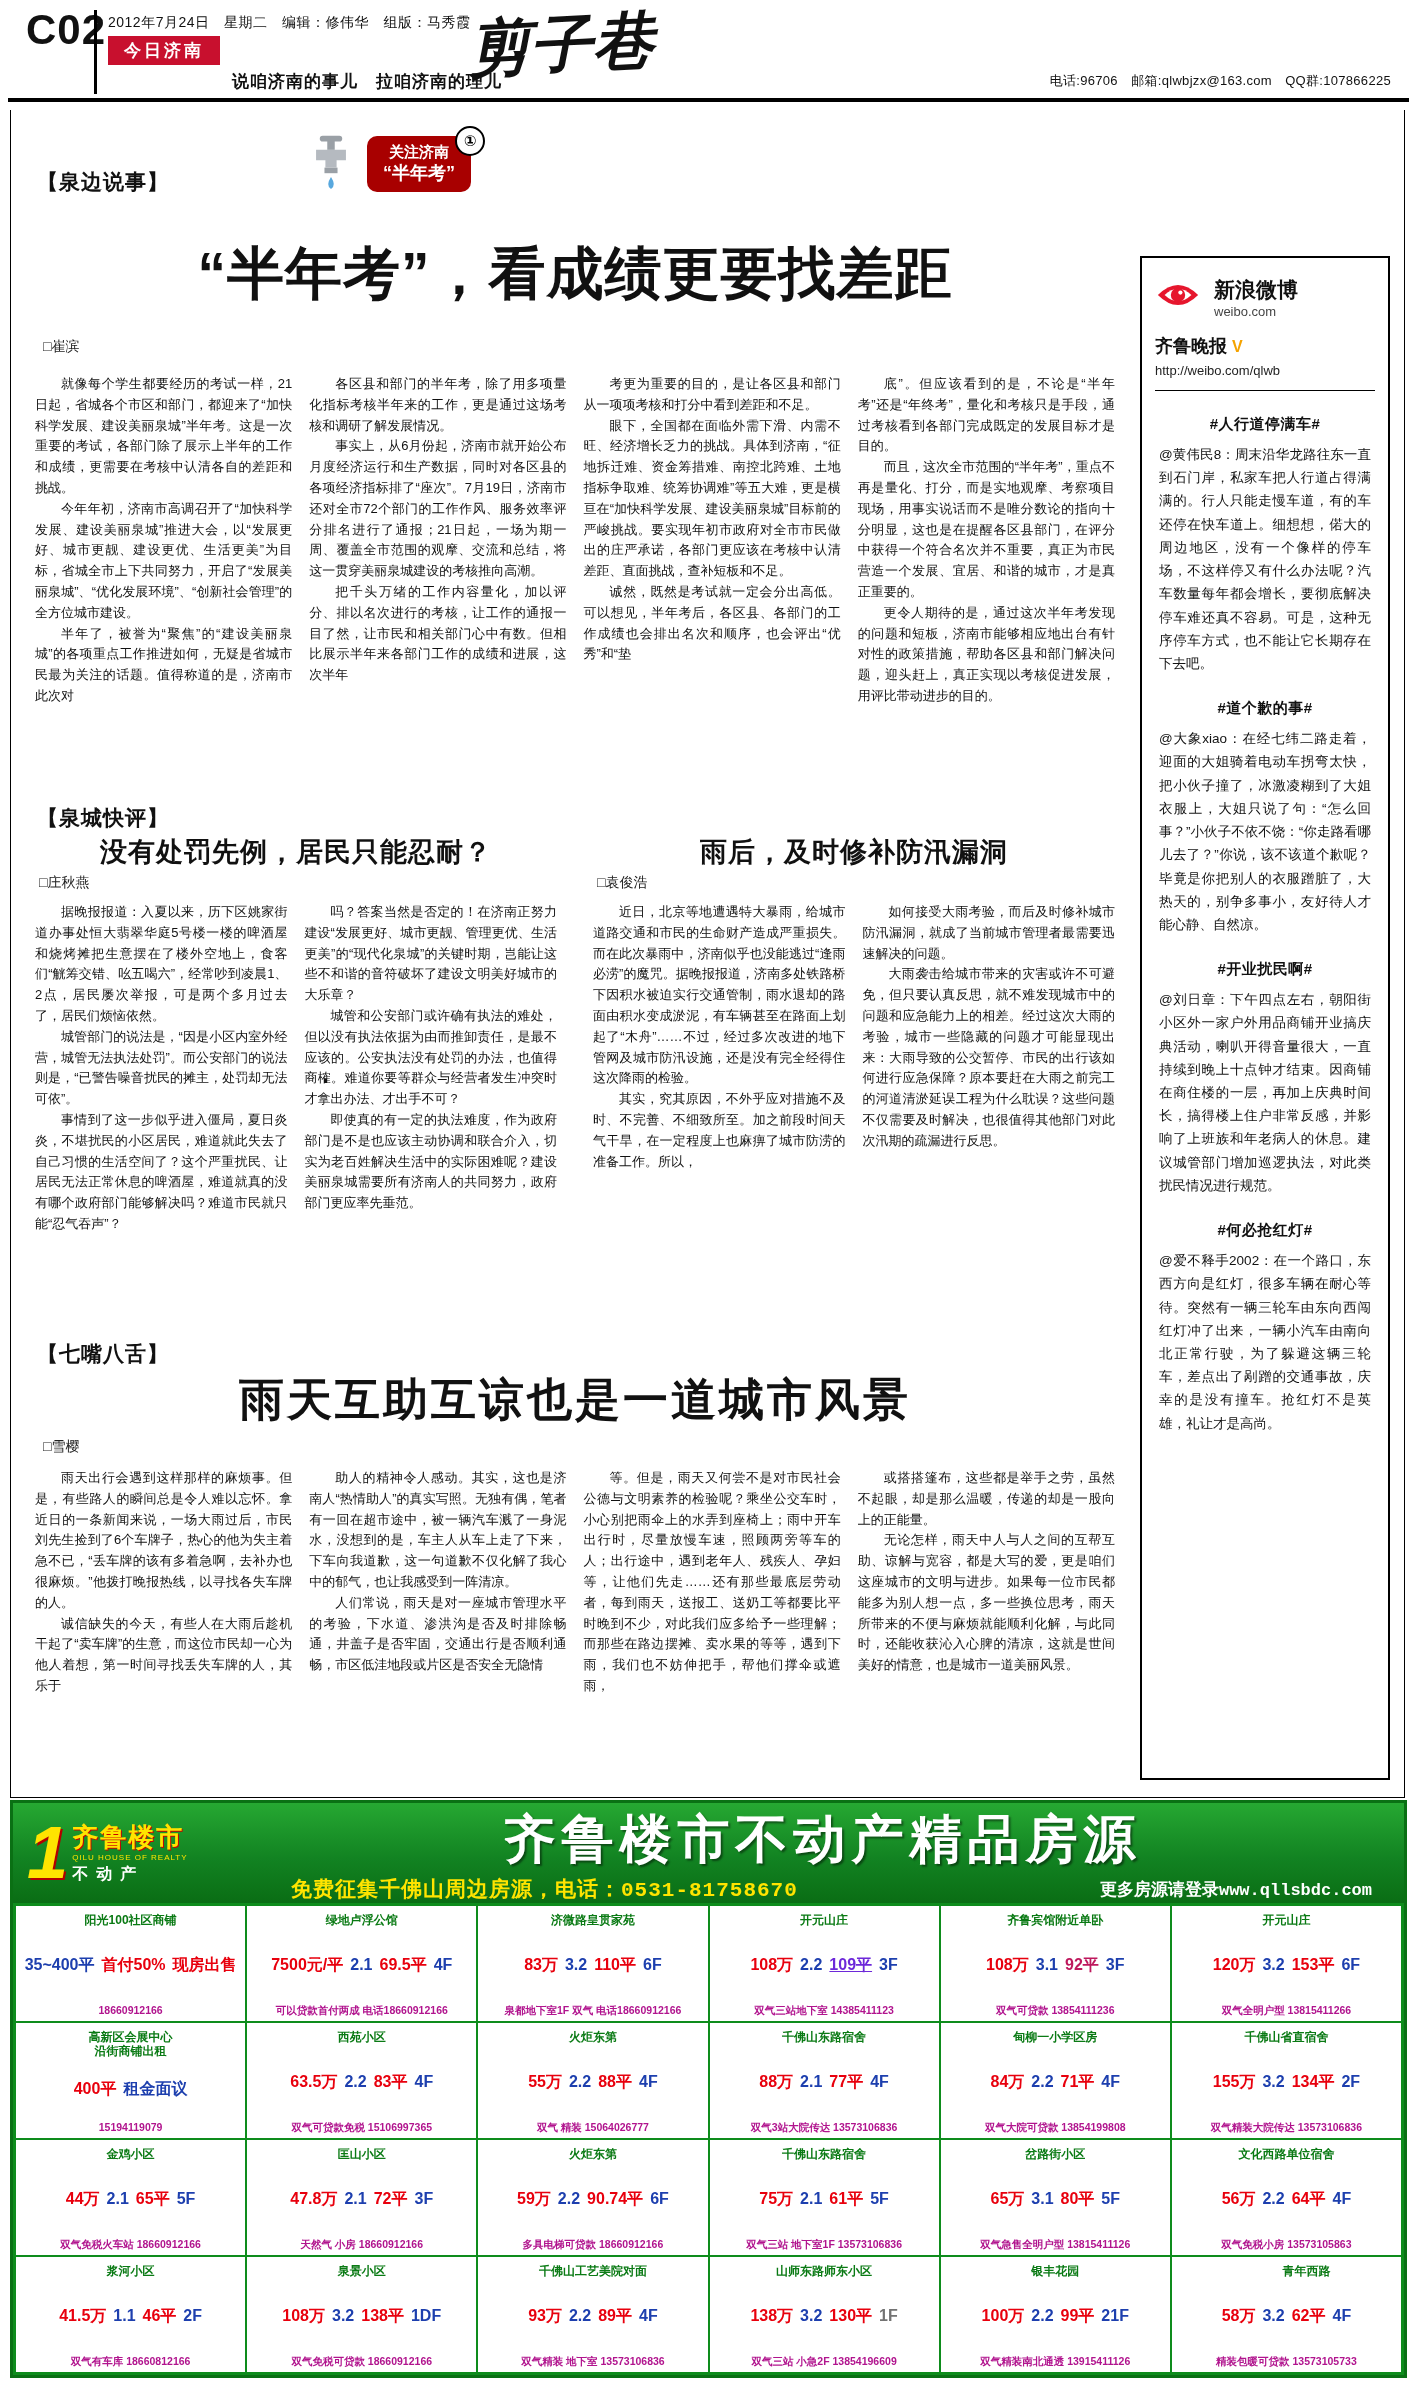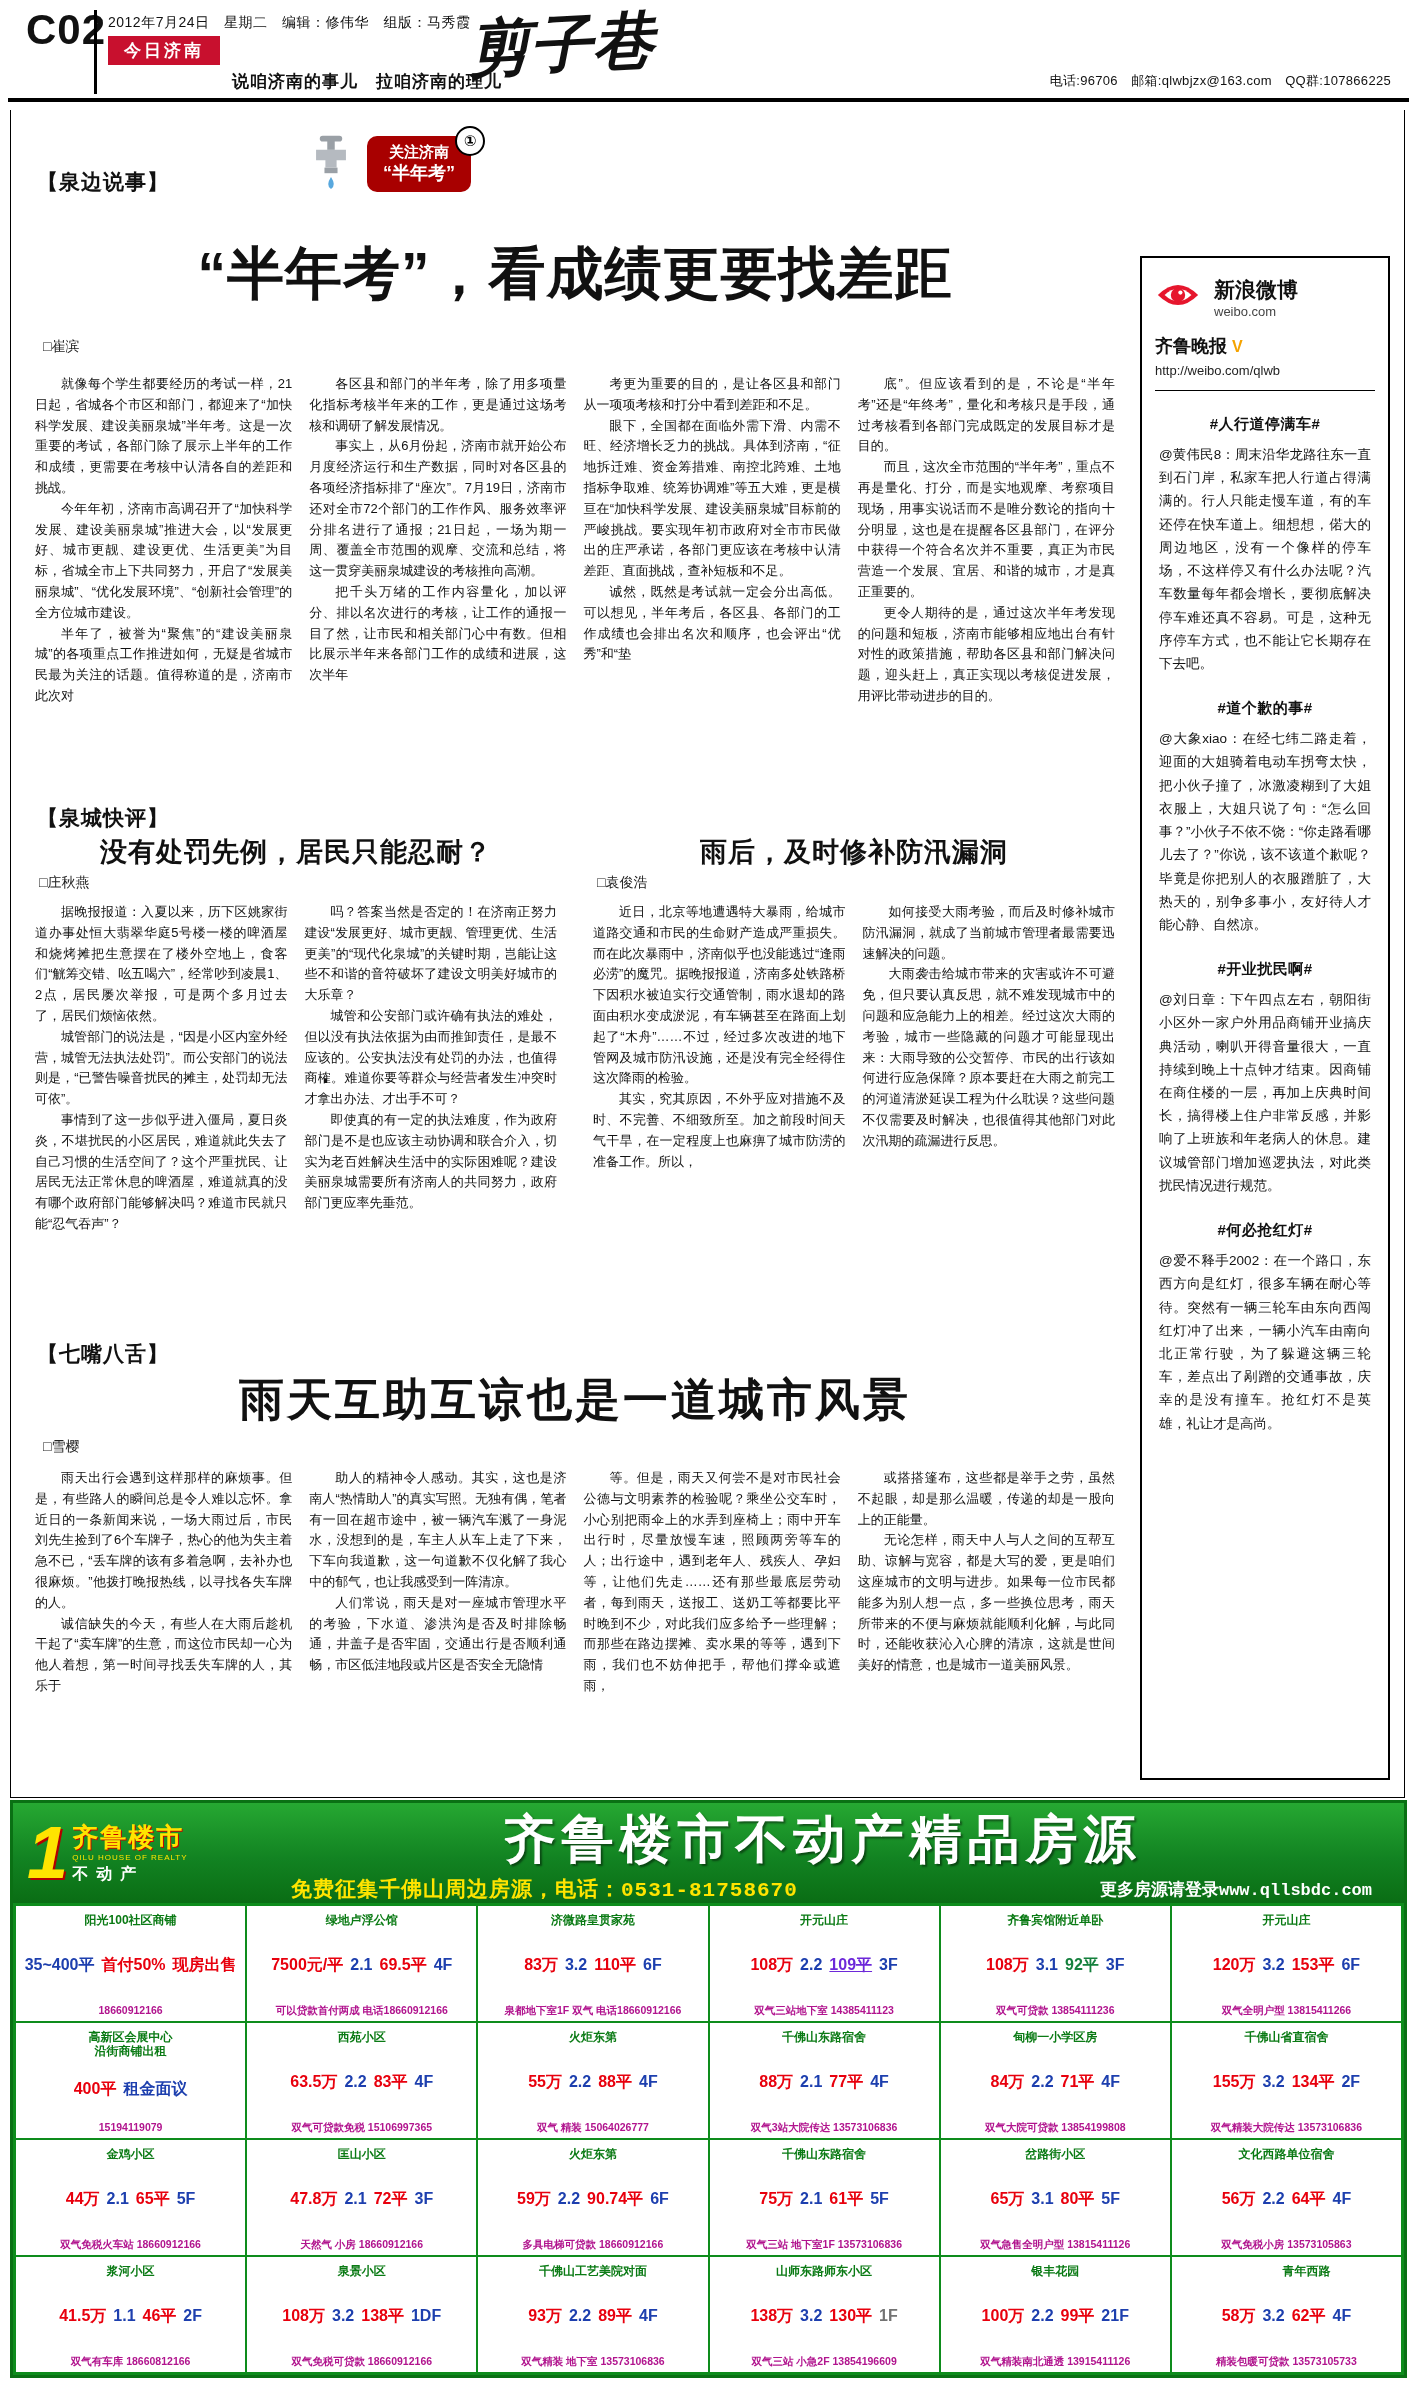--- a/index.html
+++ b/index.html
@@ -307,21 +307,21 @@
             <span style="color: #6d28d9; text-decoration: underline;">109平</span>
             <span style="color: rgb(29, 63, 174);">3F</span>
           </div>
           <div class="ad-note">双气三站地下室 14385411123</div>
         </div>
         <div class="ad-cell">
           <div class="ad-name" style="white-space: pre-line;">齐鲁宾馆附近单卧</div>
           <div class="ad-specs">
             <span style="color: rgb(232, 0, 13);">108万</span>
             <span style="color: rgb(29, 63, 174);">3.1</span>
-            <span style="color: #15803d;">92平</span>
+            <span style="color: #be185d;">92平</span>
             <span style="color: rgb(29, 63, 174);">3F</span>
           </div>
           <div class="ad-note">双气可贷款 13854111236</div>
         </div>
         <div class="ad-cell">
           <div class="ad-name" style="white-space: pre-line;">开元山庄</div>
           <div class="ad-specs">
             <span style="color: rgb(232, 0, 13);">120万</span>
             <span style="color: rgb(29, 63, 174);">3.2</span>
             <span style="color: rgb(232, 0, 13);">153平</span>

